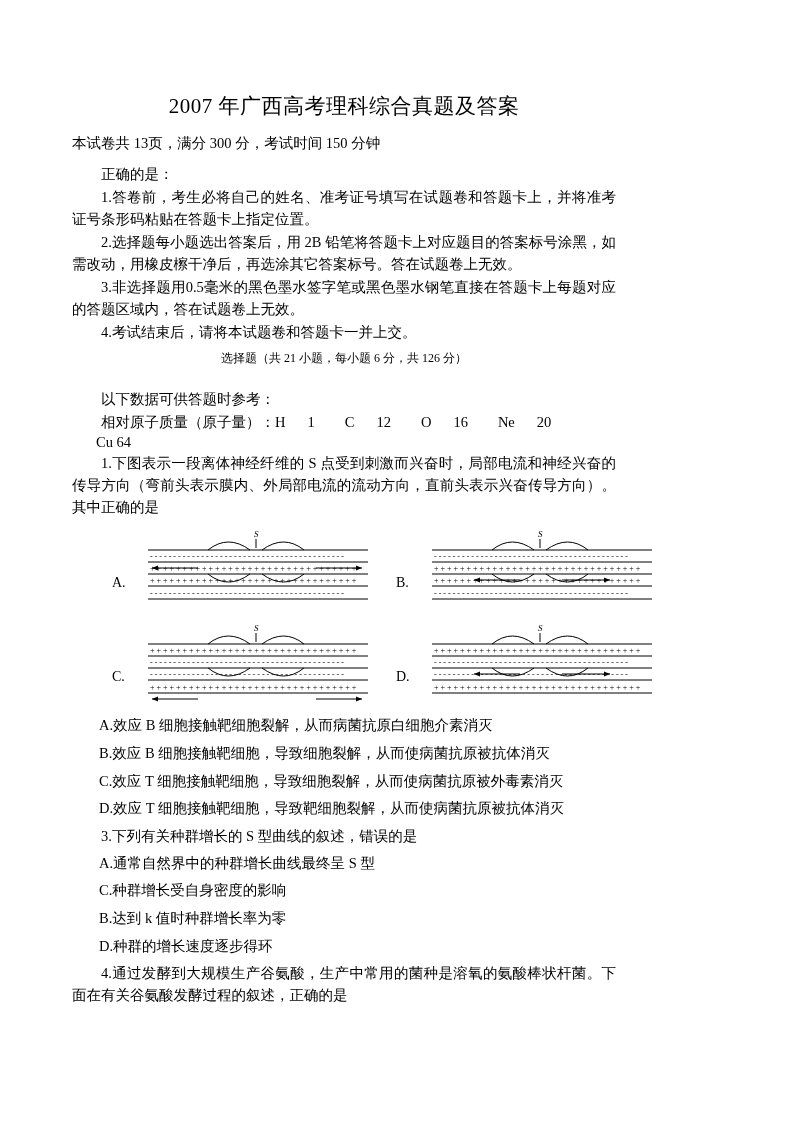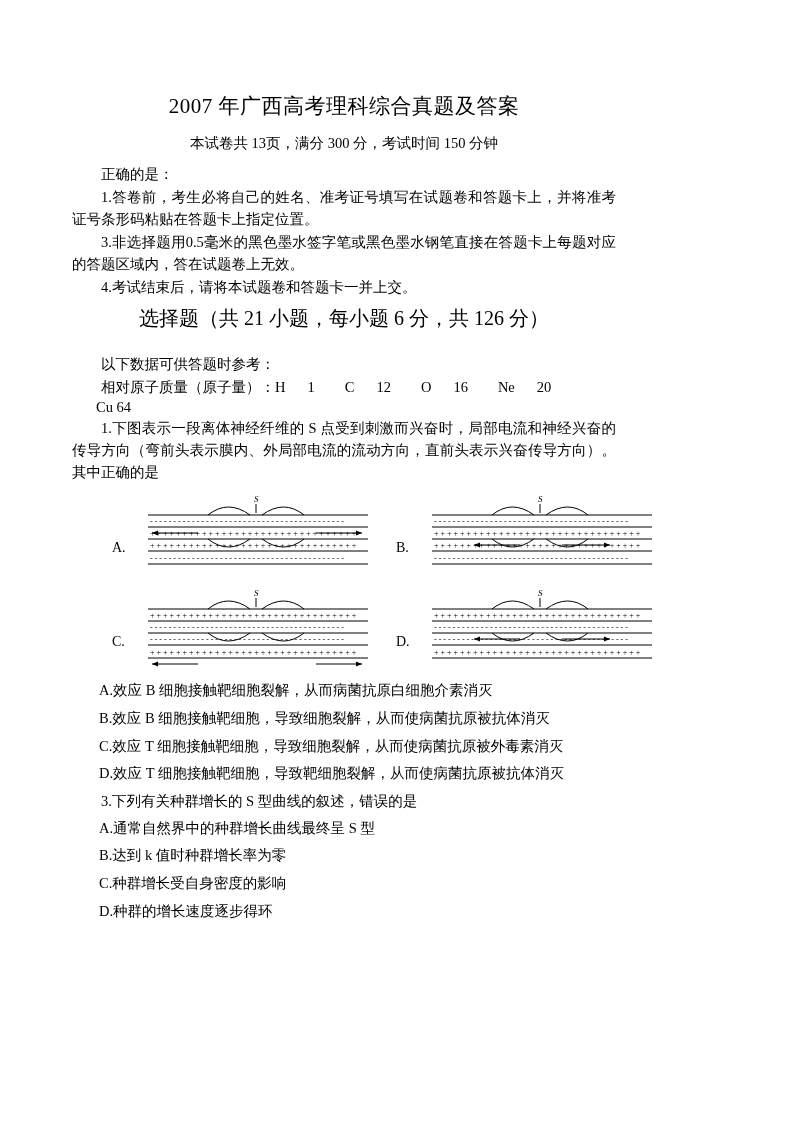--- a/index.html
+++ b/index.html
@@ -22,36 +22,35 @@
     padding: 92px 72px 60px 72px;
   }
   .doc-title {
     text-align: center;
     font-size: 21px;
     font-weight: normal;
     margin: 0 0 14px 0;
     letter-spacing: 0.5px;
   }
   .subtitle {
-    text-align: center;
     font-size: 14.5px;
     margin: 0 0 10px 0;
   }
   p.para {
     margin: 0 0 1px 0;
     font-size: 14.5px;
     line-height: 1.52;
     text-align: justify;
   }
   p.indent2 {
     text-indent: 2em;
   }
   .center-line {
     text-align: center;
-    font-size: 20px;
+    font-size: 12px;
     margin: 7px 0 9px 0;
   }
   .blankline {
     height: 12px;
   }
   .atomic-line {
     font-size: 14.5px;
     line-height: 1.5;
     margin: 0;
   }
@@ -108,20 +107,21 @@
 <body>
 
 <div class="page">
 
   <h1 class="doc-title">2007 年广西高考理科综合真题及答案</h1>
 
   <div class="subtitle">本试卷共 13页，满分 300 分，考试时间 150 分钟</div>
 
   <p class="para indent2">正确的是：</p>
   <p class="para indent2">1.答卷前，考生必将自己的姓名、准考证号填写在试题卷和答题卡上，并将准考证号条形码粘贴在答题卡上指定位置。</p>
+  <p class="para indent2">2.选择题每小题选出答案后，用 2B 铅笔将答题卡上对应题目的答案标号涂黑，如需改动，用橡皮檫干净后，再选涂其它答案标号。答在试题卷上无效。</p>
   <p class="para indent2">3.非选择题用0.5毫米的黑色墨水签字笔或黑色墨水钢笔直接在答题卡上每题对应的答题区域内，答在试题卷上无效。</p>
   <p class="para indent2">4.考试结束后，请将本试题卷和答题卡一并上交。</p>
 
   <div class="center-line">选择题（共 21 小题，每小题 6 分，共 126 分）</div>
 
   <div class="blankline"></div>
 
   <p class="para indent2">以下数据可供答题时参考：</p>
 
   <p class="para indent2 atomic-line"><span>相对原子质量（原子量）：</span><span>H</span><span class="sp-s"></span><span>1</span><span class="sp"></span><span>C</span><span class="sp-s"></span><span>12</span><span class="sp"></span><span>O</span><span class="sp-s"></span><span>16</span><span class="sp"></span><span>Ne</span><span class="sp-s"></span><span>20</span></p>
@@ -281,19 +281,20 @@
   <div class="opts">
     <p>A.效应 B 细胞接触靶细胞裂解，从而病菌抗原白细胞介素消灭</p>
     <p>B.效应 B 细胞接触靶细胞，导致细胞裂解，从而使病菌抗原被抗体消灭</p>
     <p>C.效应 T 细胞接触靶细胞，导致细胞裂解，从而使病菌抗原被外毒素消灭</p>
     <p>D.效应 T 细胞接触靶细胞，导致靶细胞裂解，从而使病菌抗原被抗体消灭</p>
   </div>
 
   <p class="para q">3.下列有关种群增长的 S 型曲线的叙述，错误的是</p>
   <div class="opts">
     <p>A.通常自然界中的种群增长曲线最终呈 S 型</p>
+    <p>C.种群增长受自身密度的影响</p>
     <p>B.达到 k 值时种群增长率为零</p>
-    <p>C.种群增长受自身密度的影响</p>
     <p>D.种群的增长速度逐步得环</p>
   </div>
 
+  <p class="para q">4.通过发酵到大规模生产谷氨酸，生产中常用的菌种是溶氧的氨酸棒状杆菌。下面在有关谷氨酸发酵过程的叙述，正确的是</p>
 
 </div>
 
 </body></html>

